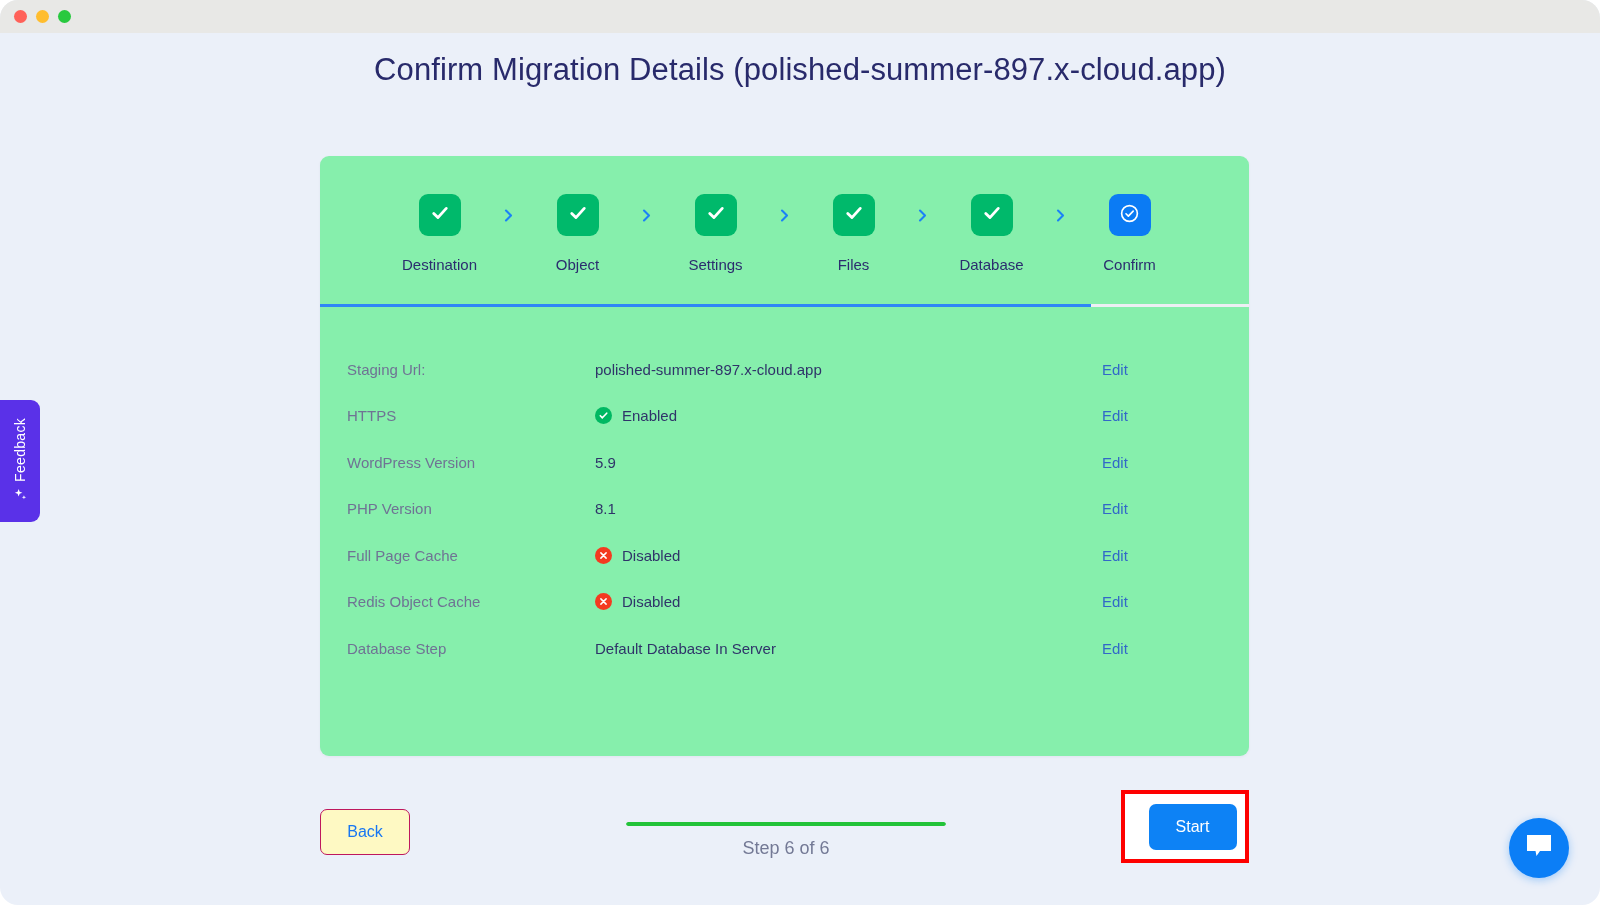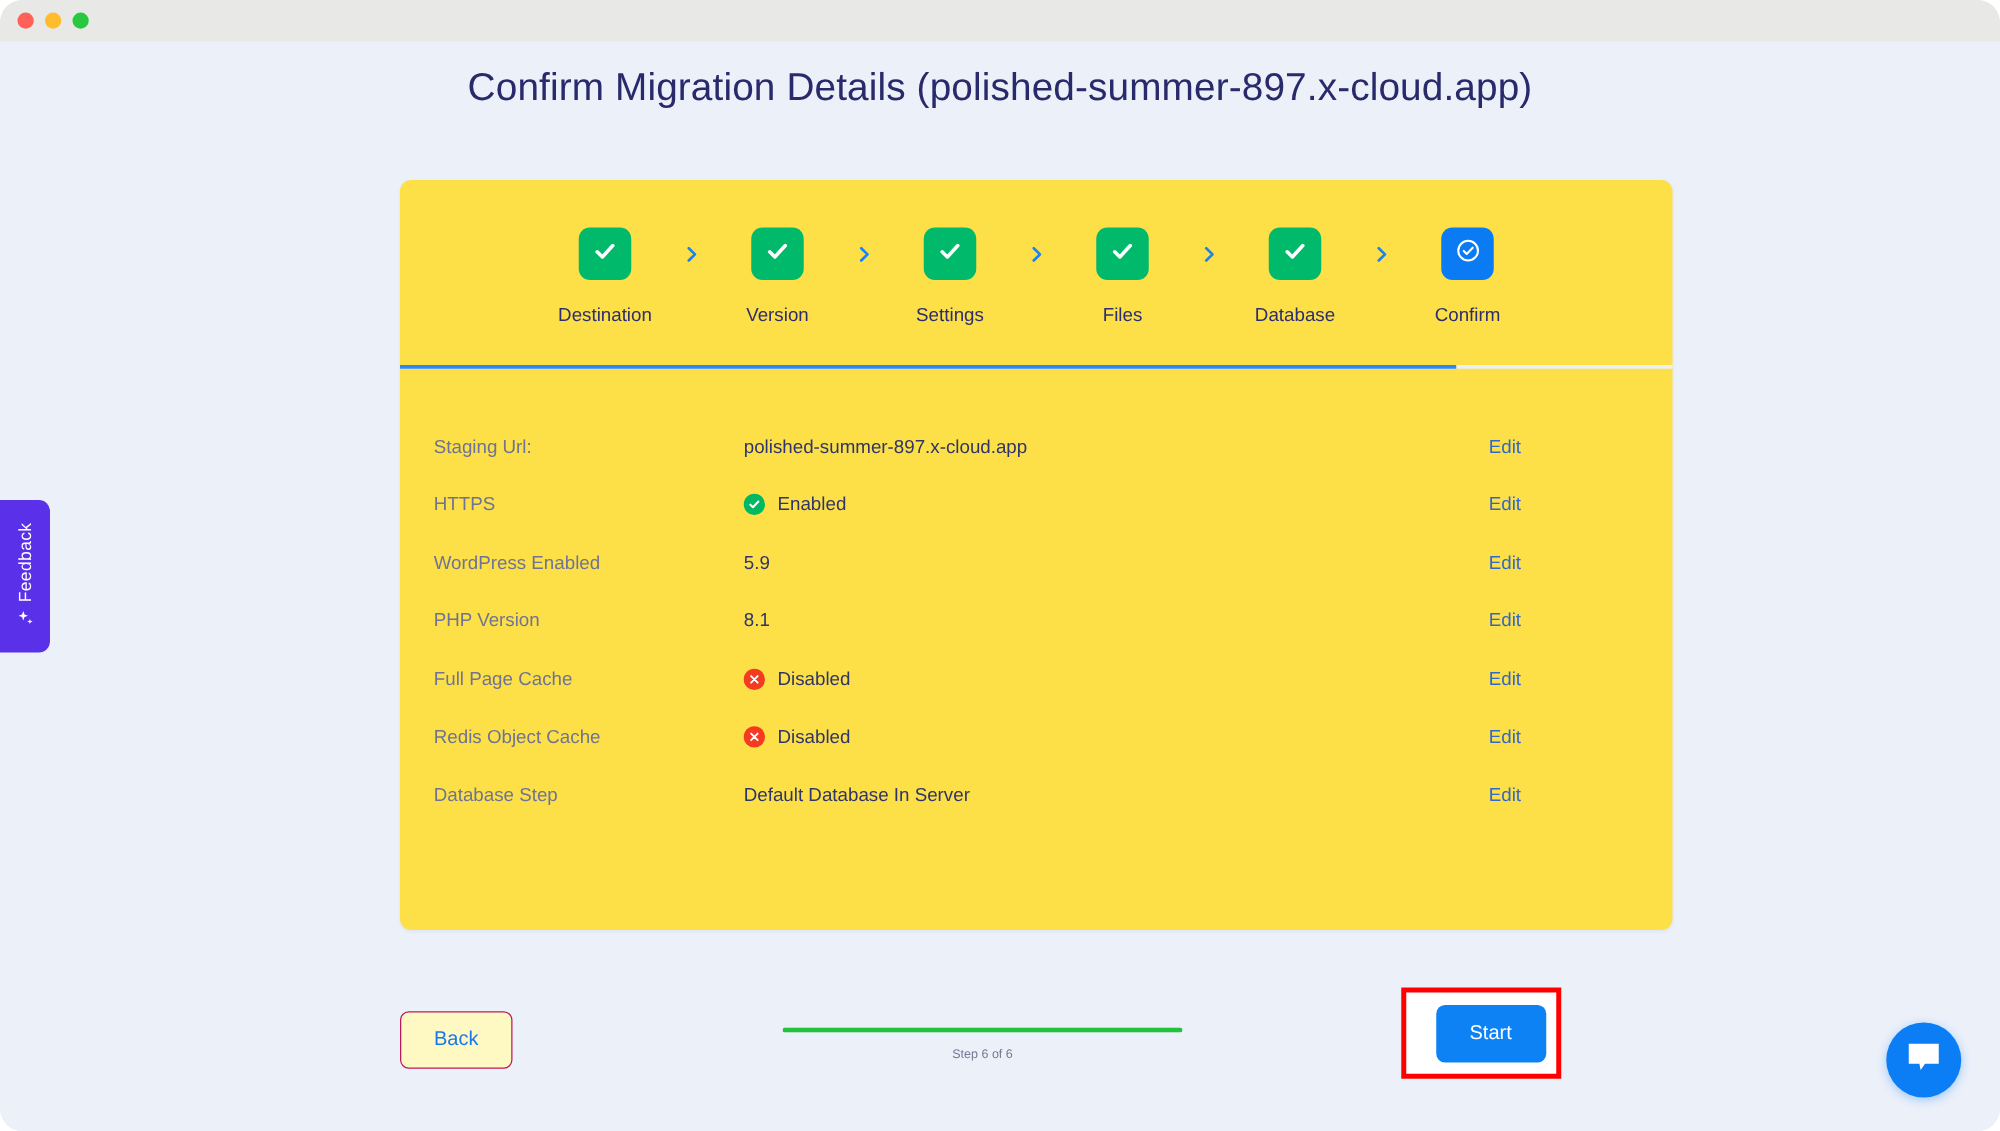--- a/index.html
+++ b/index.html
@@ -37,23 +37,23 @@
     text-align: center;
     font-size: 31px;
     font-weight: 400;
     color: #282a6b;
     letter-spacing: 0.1px;
   }
 
   
   .card {
     position: absolute;
-    left: 320px; top: 144px;
-    width: 1018px; height: 600px;
-    background: #fde047;
+    left: 320px; top: 156px;
+    width: 929px; height: 600px;
+    background: #86efac;
     border-radius: 9px;
     box-shadow: 0 1px 3px rgba(30,40,80,0.05);
   }
 
   
   .stepper {
     position: absolute; top: 38px; left: 0; width: 100%;
     display: flex; align-items: flex-start; justify-content: center;
     padding: 0 38px;
   }
@@ -143,21 +143,21 @@
   }
   .progress-track {
     width: 100%; height: 4px;
     background: #e3e9f4;
     border-radius: 2px;
     overflow: hidden;
   }
   .progress-fill { height: 4px; background: #22c339; border-radius: 2px; }
   .progress-text {
     margin-top: 12px;
-    font-size: 10px;
+    font-size: 18px;
     color: #737995;
   }
   .start-highlight {
     position: absolute; right: 0px; top: 0px;
     width: 128px; height: 73px;
     border: 4px solid #fe0000;
     background: #ffffff;
     display: flex; align-items: center; justify-content: center;
   }
   .start-btn {
@@ -230,21 +230,21 @@
           <svg width="9" height="13" viewBox="0 0 9 13" fill="none" stroke="#1a82f7" stroke-width="2.1" stroke-linecap="round" stroke-linejoin="round">
             <path d="M2 1.6L7 6.5 2 11.4"></path>
           </svg>
         </span>
         <div class="step">
           <div class="step-box done">
             <span><svg width="20" height="20" viewBox="0 0 24 24" fill="none" stroke="#ffffff" stroke-width="3.4" stroke-linecap="round" stroke-linejoin="round">
                 <path d="M4.5 12.5l5 5 10-11"></path>
               </svg></span>
           </div>
-          <div class="step-label">Version</div>
+          <div class="step-label">Object</div>
         </div>
         <span class="chev">
           <svg width="9" height="13" viewBox="0 0 9 13" fill="none" stroke="#1a82f7" stroke-width="2.1" stroke-linecap="round" stroke-linejoin="round">
             <path d="M2 1.6L7 6.5 2 11.4"></path>
           </svg>
         </span>
         <div class="step">
           <div class="step-box done">
             <span><svg width="20" height="20" viewBox="0 0 24 24" fill="none" stroke="#ffffff" stroke-width="3.4" stroke-linecap="round" stroke-linejoin="round">
                 <path d="M4.5 12.5l5 5 10-11"></path>
@@ -312,21 +312,21 @@
             <span class="status-ic ok">
               <svg width="11" height="11" viewBox="0 0 24 24" fill="none" stroke="#ffffff" stroke-width="3.6" stroke-linecap="round" stroke-linejoin="round">
                 <path d="M5 12.5l4.5 4.5L19 7"></path>
               </svg>
             </span>
             <span>Enabled</span>
           </div>
           <div class="cell-edit">Edit</div>
         </div>
         <div class="row">
-          <div class="cell-label">WordPress Enabled</div>
+          <div class="cell-label">WordPress Version</div>
           <div class="cell-value">
             <span>5.9</span>
           </div>
           <div class="cell-edit">Edit</div>
         </div>
         <div class="row">
           <div class="cell-label">PHP Version</div>
           <div class="cell-value">
             <span>8.1</span>
           </div>

